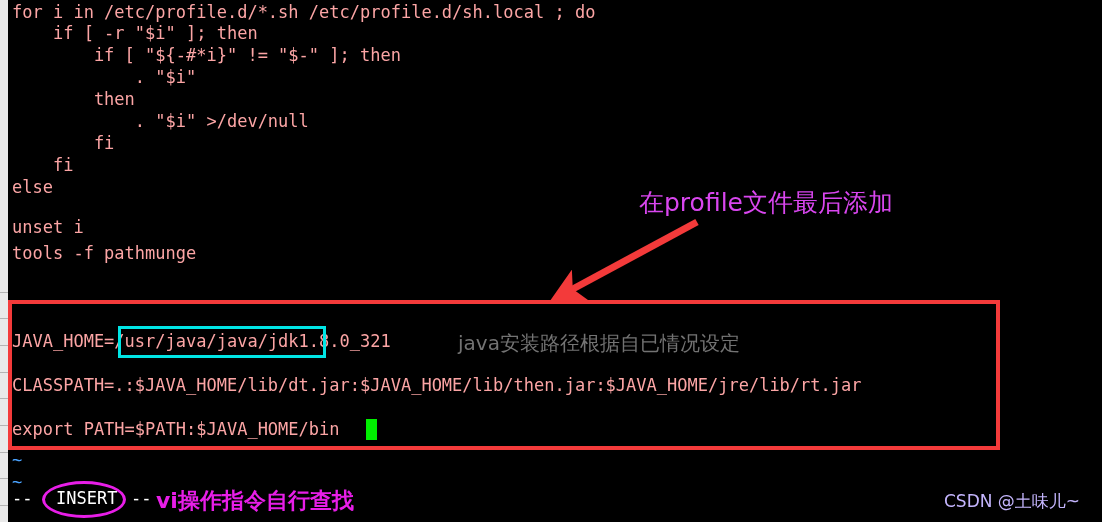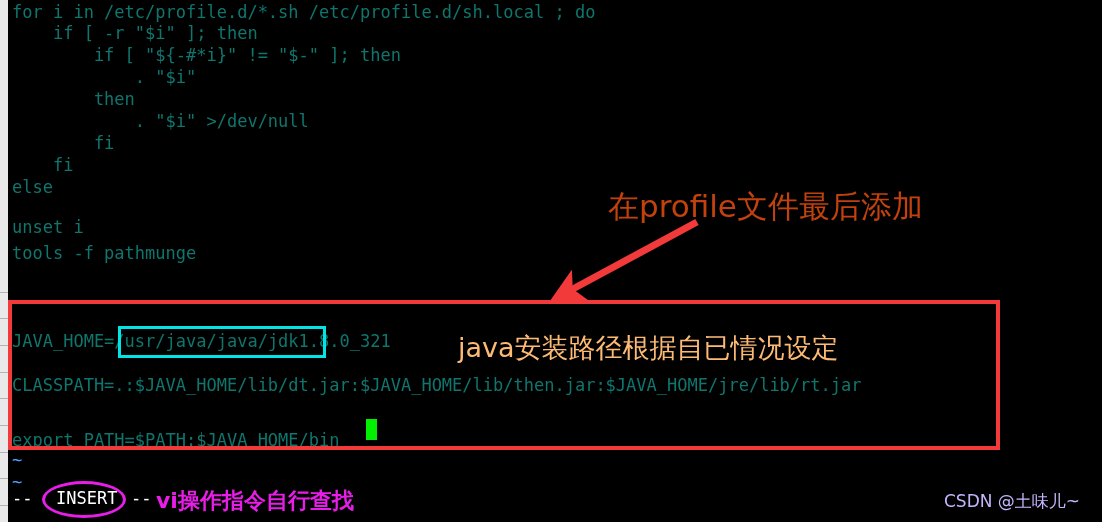--- a/index.html
+++ b/index.html
@@ -36,21 +36,21 @@
   
   .term {
     position: absolute;
     left: 0; top: 0;
     width: 1102px;
     height: 522px;
   }
   .line {
     position: absolute;
     left: 12px;
-    color: #0f766e;
+    color: #fca5a5;
     font-size: 17px;
     line-height: 21px;
     white-space: pre;
     letter-spacing: 0px;
   }
   .tilde {
     position: absolute;
     left: 12px;
     color: #4aa3ff;
     font-size: 17px;
@@ -81,22 +81,22 @@
     box-sizing: border-box;
     background: transparent;
   }
 
   
   .anno {
     position: absolute;
     white-space: nowrap;
     font-family: "DejaVu Sans", "Liberation Sans", sans-serif;
   }
-  .anno-red   { color: #c2410c; font-size: 31px; font-weight: 400; }
-  .anno-cyan  { color: #fdba74; font-size: 27px; font-weight: 400; }
+  .anno-red   { color: #d946ef; font-size: 25px; font-weight: 400; margin-left: 31px; }
+  .anno-cyan  { color: #737373; font-size: 20px; font-weight: 400; }
   .anno-mag   { color: #e81ee8; font-size: 22px; font-weight: 700; }
 
   
   .status {
     position: absolute;
     color: #ffffff;
     font-size: 17px;
     line-height: 21px;
     white-space: pre;
     font-family: "DejaVu Sans Mono", "Liberation Mono", monospace;
@@ -152,21 +152,21 @@
     <div class="line" style="top:111px">            . "$i" &gt;/dev/null</div>
     <div class="line" style="top:133px">        fi</div>
     <div class="line" style="top:155px">    fi</div>
     <div class="line" style="top:177px">else</div>
     <div class="line" style="top:217px">unset i</div>
     <div class="line" style="top:243px">tools -f pathmunge</div>
 
     <div class="line" style="top:331px"><span>JAVA_HOME=</span><span>/usr/java/java/jdk1.8.0_321</span></div>
 
     <div class="line" style="top:375px">CLASSPATH=.:$JAVA_HOME/lib/dt.jar:$JAVA_HOME/lib/then.jar:$JAVA_HOME/jre/lib/rt.jar</div>
-    <div class="line" style="top:430px">export PATH=$PATH:$JAVA_HOME/bin</div>
+    <div class="line" style="top:419px">export PATH=$PATH:$JAVA_HOME/bin</div>
 
     <div class="cursor" style="left:366px; top:419px"></div>
 
     <div class="tilde" style="top:450px">~</div>
     <div class="tilde" style="top:472px">~</div>
   </div>
 
   <div class="cyan-box" style="left:118px; top:326px; width:208px; height:32px;"></div>
 
   <div class="red-box" style="left:8px; top:300px; width:992px; height:150px;"></div>

